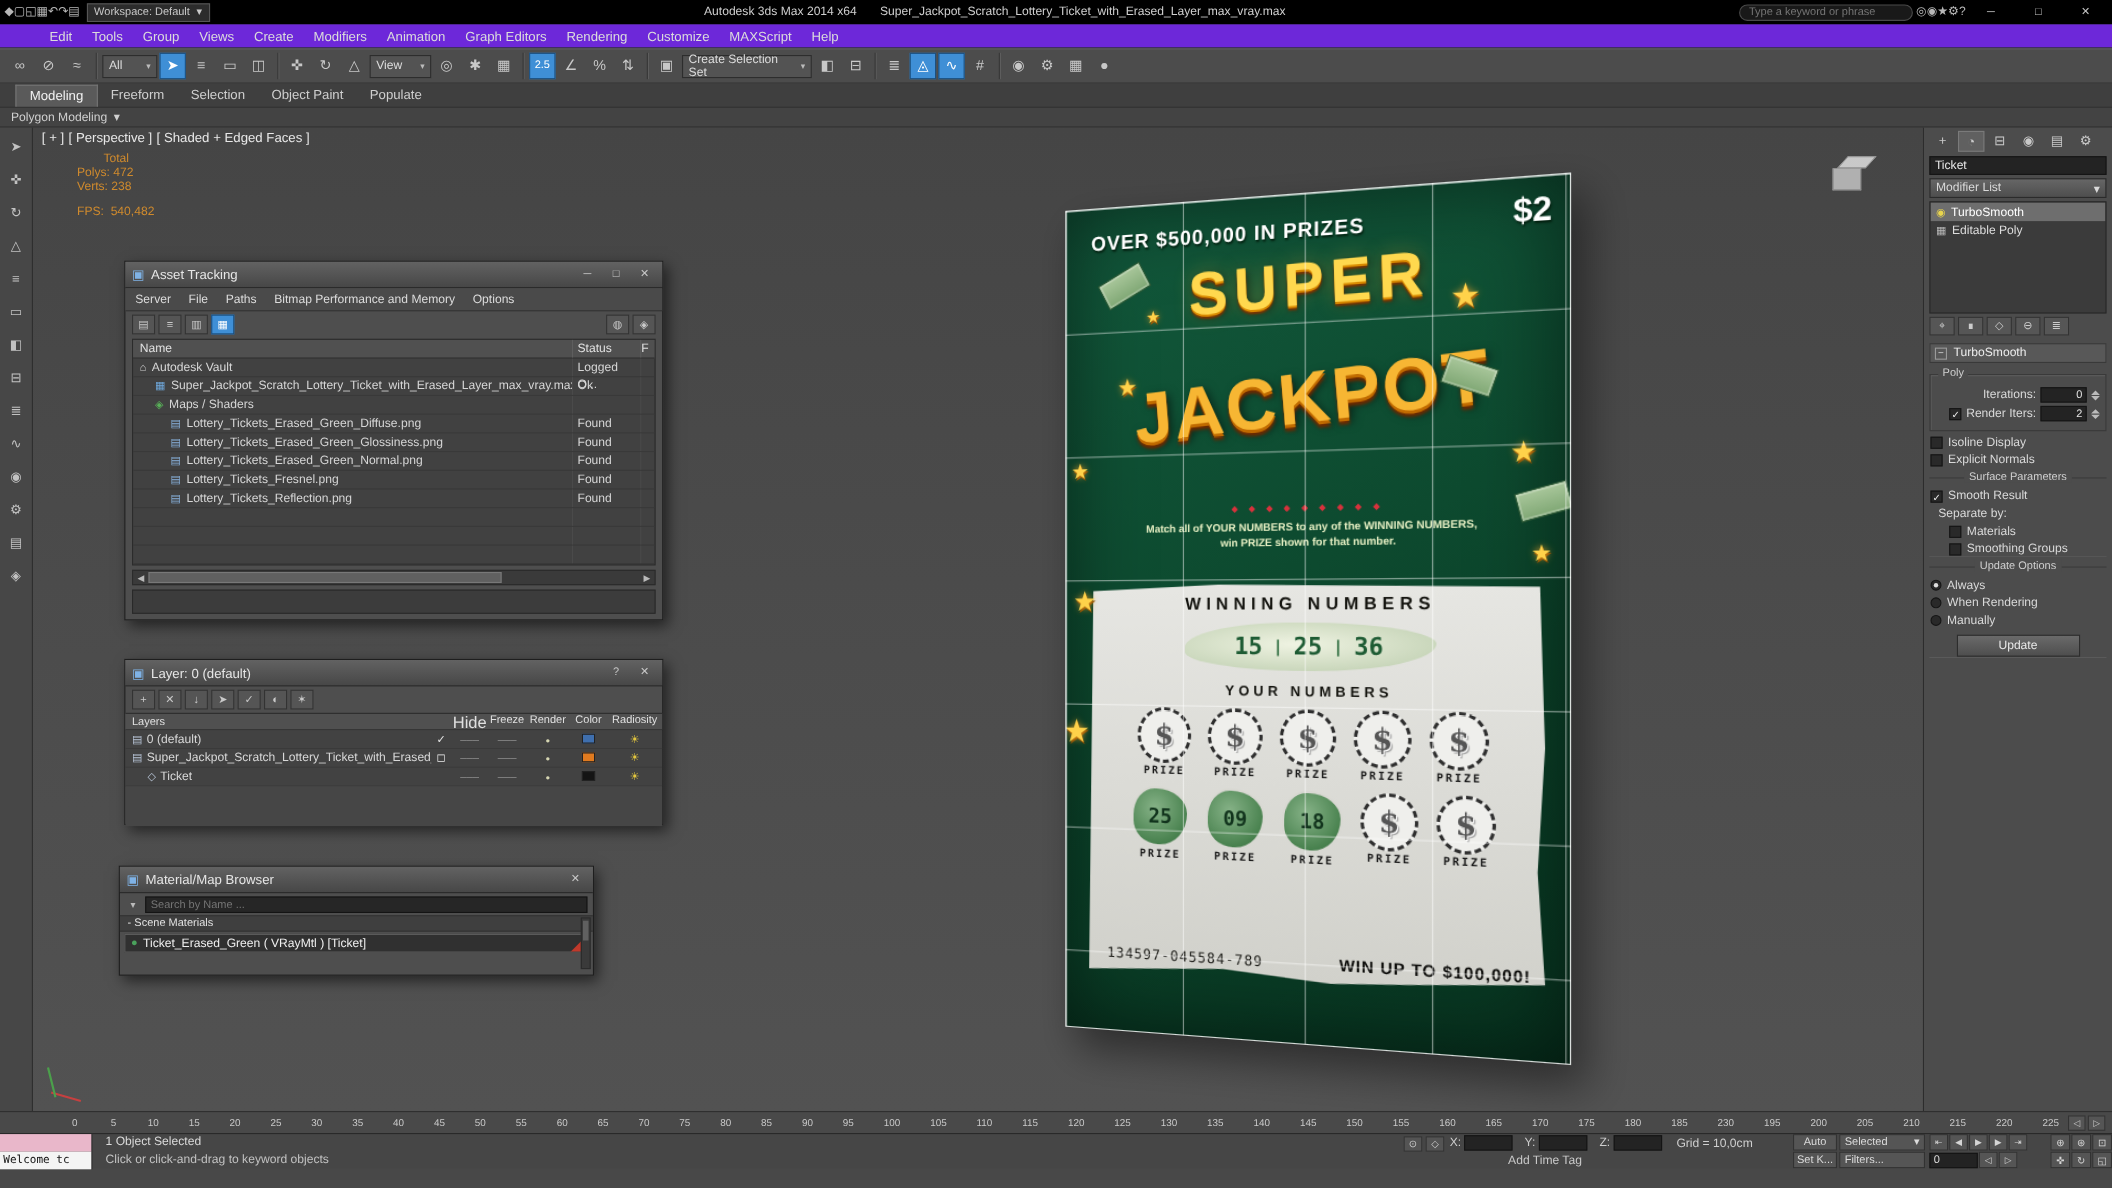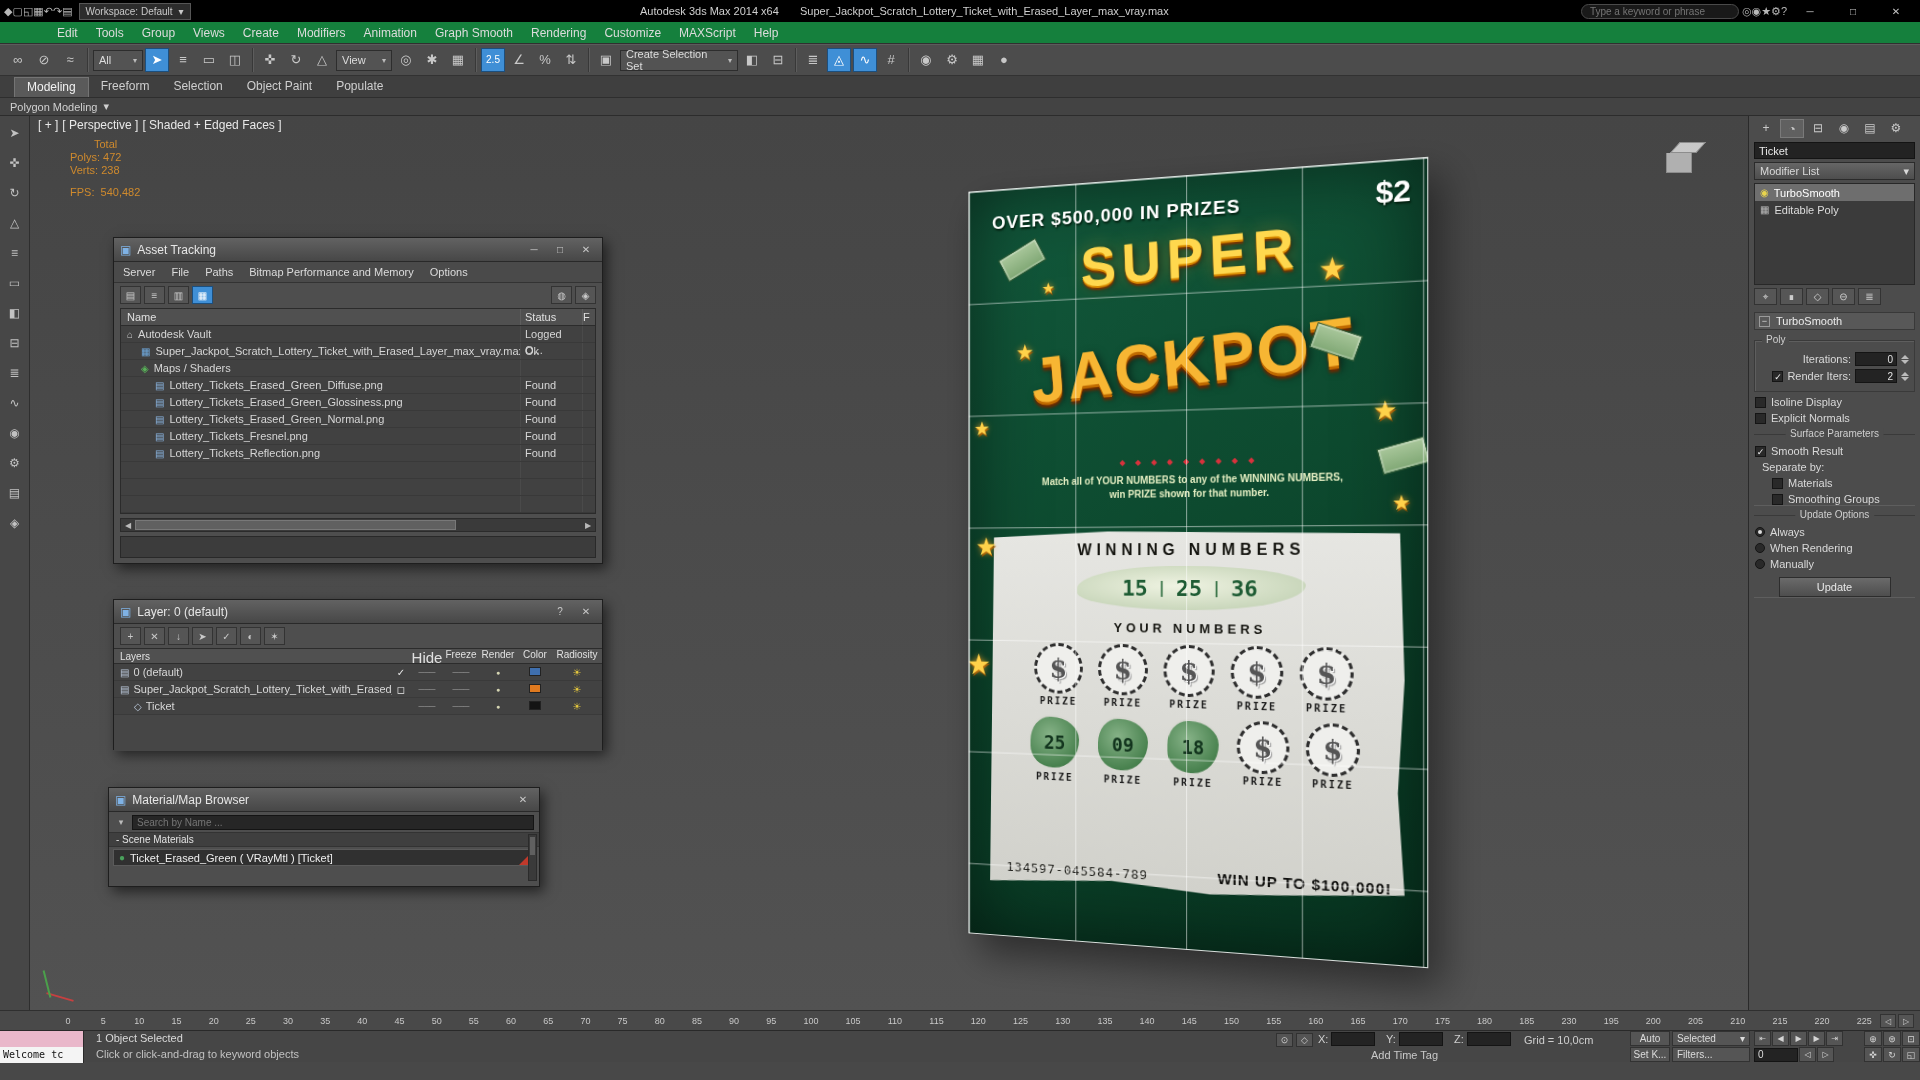--- a/index.html
+++ b/index.html
@@ -11,21 +11,21 @@
 #titlebar{height:22px;background:#000;display:flex;align-items:center;padding:0 4px;position:relative}
 .qbtn{width:21px;height:18px;line-height:18px;text-align:center;font-size:11px;color:#b8b8b8}
 .workspace{height:17px;margin-left:6px;background:#2c2c2c;border:1px solid #565656;color:#c9c9c9;font-size:10px;display:flex;align-items:center;gap:6px;padding:0 6px}
 .tb-title{position:absolute;left:640px;color:#cfcfcf;font-size:11px;white-space:nowrap}
 .tb-file{position:absolute;left:800px;color:#cfcfcf;font-size:11px;white-space:nowrap}
 #tb-rightwrap{margin-left:auto;display:flex;align-items:center;gap:3px}
 #tb-search{width:158px;height:15px;border-radius:8px;background:#191919;border:1px solid #4a4a4a;color:#9b9b9b;font-size:10px;padding:0 8px;outline:none}
 .winbtn{width:40px;height:19px;line-height:19px;text-align:center;color:#c6c6c6;font-size: 10px}
 
 
-#menubar{height:22px;background:#15803d;display:flex;align-items:center;padding-left:48px;border-bottom:1px solid #303030}
+#menubar{height:22px;background:#6d28d9;display:flex;align-items:center;padding-left:36px;border-bottom:1px solid #303030}
 .menu-item{padding:0 9px;font-size:12px;color:#dcdcdc;height:100%;line-height:22px}
 
 
 #main-toolbar{height:32px;background:#4c4c4c;border-top:1px solid #5c5c5c;border-bottom:1px solid #323232;display:flex;align-items:center;padding:0 6px;gap:2px}
 .tbtn{min-width:24px;height:24px;line-height:22px;text-align:center;font-size:13px;color:#c8c8c8;border:1px solid transparent}
 .tbtn.on{background:#3f8fd6;border-color:#1c4f7e;color:#fff}
 .tsep{width:1px;height:24px;background:#383838;box-shadow:1px 0 0 #5d5d5d;margin:0 3px}
 .tdrop{height:21px;background:#535353;border:1px solid #2d2d2d;display:inline-flex;align-items:center;justify-content:space-between;padding:0 5px;font-size:11px;color:#ddd;gap:4px}
 .tdrop .car{font-size:8px;color:#bbb}
 
@@ -209,21 +209,21 @@
   </header>
 
   <nav id="menubar">
       <span class="menu-item">Edit</span>
       <span class="menu-item">Tools</span>
       <span class="menu-item">Group</span>
       <span class="menu-item">Views</span>
       <span class="menu-item">Create</span>
       <span class="menu-item">Modifiers</span>
       <span class="menu-item">Animation</span>
-      <span class="menu-item">Graph Smooth</span>
+      <span class="menu-item">Graph Editors</span>
       <span class="menu-item">Rendering</span>
       <span class="menu-item">Customize</span>
       <span class="menu-item">MAXScript</span>
       <span class="menu-item">Help</span>
     </nav>
 
   <div id="main-toolbar">
       <span class="tbtn">∞</span>
       <span class="tbtn">⊘</span>
       <span class="tbtn">≈</span>

